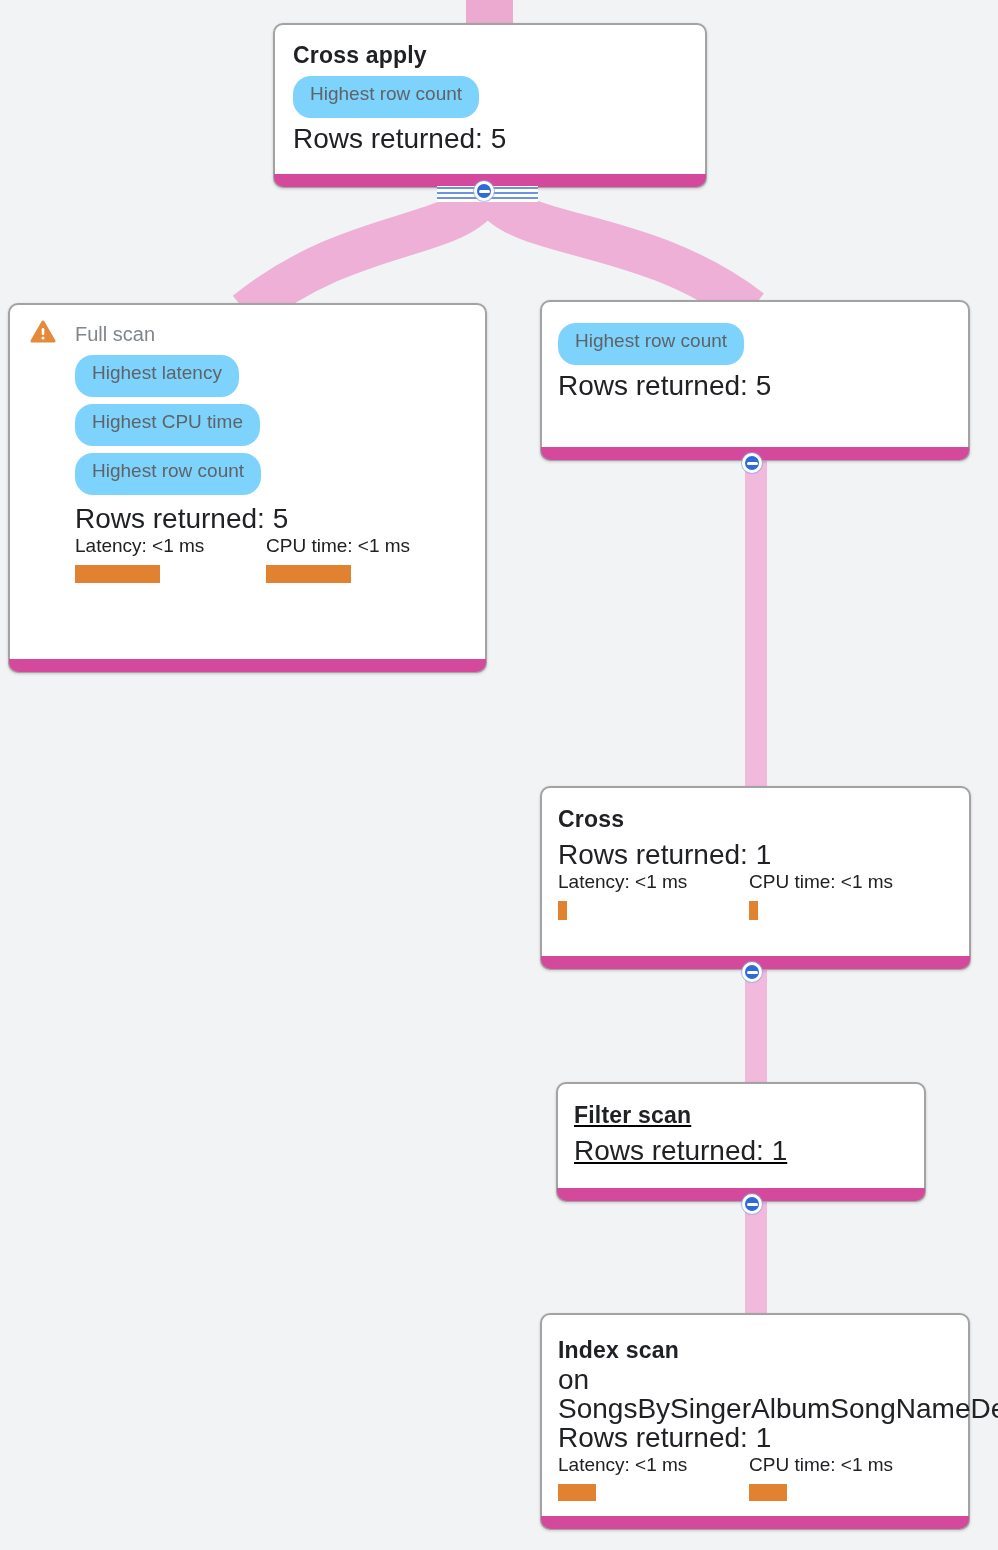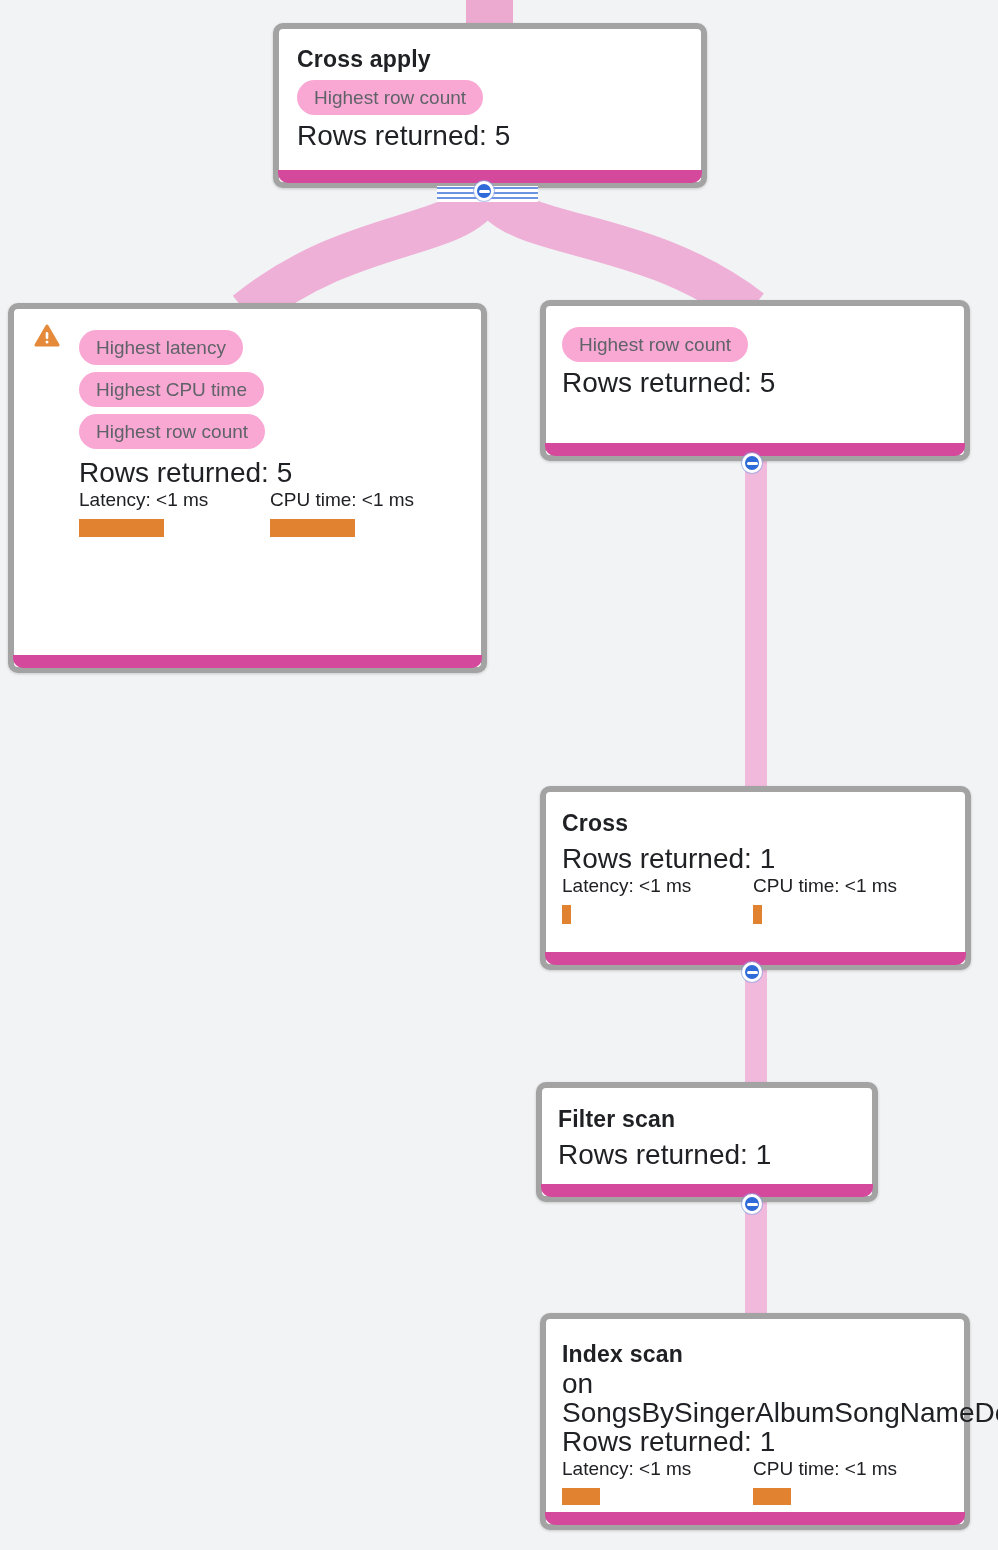--- a/index.html
+++ b/index.html
@@ -1,27 +1,27 @@
 <!DOCTYPE html>
 <html><head>
 <meta charset="utf-8">
 <style>
   html,body{margin:0;padding:0;}
   body{font-family:"Liberation Sans",sans-serif;background:#f1f3f4;}
   #canvas{position:relative;width:998px;height:1550px;background:#f1f3f4;overflow:hidden;}
   #edges{position:absolute;left:0;top:0;z-index:0;}
-  .card{position:absolute;background:#fff;border:6px solid #a3a3a3;border-radius:10px;
+  .card{position:absolute;background:#fff;border:2px solid #a3a3a3;border-radius:10px;
         box-shadow:0 1px 3px rgba(0,0,0,.18);z-index:1;box-sizing:border-box;}
   .footer{position:absolute;left:-1px;right:-1px;bottom:-1px;height:13px;background:#d4499b;
           border-radius:0 0 10px 10px;}
   .title{font-size:23px;font-weight:700;color:#202124;line-height:30px;letter-spacing:.2px;}
   .body-text{font-size:28px;color:#202124;line-height:29px;}
   .muted{font-size:20px;color:#80868b;line-height:29px;}
-  .pill{display:inline-block;background:#f9a8d4;color:#5f6368;font-size:19px;line-height:35px;
-        height:35px;border-radius:18px;padding:0 17px;white-space:nowrap;}
+  .pill{display:inline-block;background:#7dd3fc;color:#5f6368;font-size:19px;line-height:35px;
+        height:42px;border-radius:18px;padding:0 17px;white-space:nowrap;}
   .pill-stack{display:flex;flex-direction:column;align-items:flex-start;gap:7px;margin-top:6px;}
   .content{position:relative;}
   .metrics{display:flex;}
   .metric{width:191px;}
   .metric-label{font-size:19px;color:#202124;line-height:26px;}
   .bar{background:#e0822f;margin-top:6px;}
   .bar-lg{width:85px;height:18px;}
   .bar-md{width:38px;height:17px;}
   .bar-sm{width:9px;height:19px;}
   .collapse-btn{position:absolute;width:20px;height:20px;background:#2e6bd8;border:3px solid #fff;
@@ -34,21 +34,21 @@
   .warn{position:absolute;left:20px;top:15px;}
   
   #card-cross{left:273px;top:23px;width:434px;height:165px;}
   #card-cross .content{padding:15px 18px 0 18px;}
   #card-table{left:8px;top:303px;width:479px;height:370px;}
   #card-table .content{padding:15px 18px 0 65px;}
   #card-stream{left:540px;top:300px;width:430px;height:161px;}
   #card-stream .content{padding:15px 16px 0 16px;}
   #card-limit{left:540px;top:786px;width:431px;height:184px;}
   #card-limit .content{padding:16px 16px 0 16px;}
-  #card-filter{left:536px;top:1082px;width:342px;height:120px;}
+  #card-filter{left:556px;top:1082px;width:370px;height:120px;text-decoration:underline;}
   #card-filter .content{padding:16px 16px 0 16px;}
   #card-index{left:540px;top:1313px;width:430px;height:217px;}
   #card-index .content{padding:20px 12px 0 16px;}
   .mt6{margin-top:6px;} .mt9{margin-top:9px;}
 </style>
 </head>
 <body>
 
 <div id="canvas">
 
@@ -72,20 +72,21 @@
     <div class="footer"></div>
   </div>
 
   <div class="card" id="card-table">
     <svg class="warn" width="26" height="24" viewBox="0 0 26 24">
       <path d="M13 2 L24 21 H2 Z" fill="#e5893b" stroke="#e5893b" stroke-width="3" stroke-linejoin="round"></path>
       <rect x="11.7" y="8" width="2.6" height="7" rx="1.2" fill="#fff"></rect>
       <circle cx="13" cy="18" r="1.5" fill="#fff"></circle>
     </svg>
     <div class="content">
+      <div class="muted">Full scan</div>
       <div class="pill-stack">
         <span class="pill">Highest latency</span>
         <span class="pill">Highest CPU time</span>
         <span class="pill">Highest row count</span>
       </div>
       <div class="body-text mt9">Rows returned: 5</div>
       <div class="metrics">
         <div class="metric">
           <div class="metric-label">Latency: &lt;1 ms</div>
           <div class="bar bar-lg"></div>

